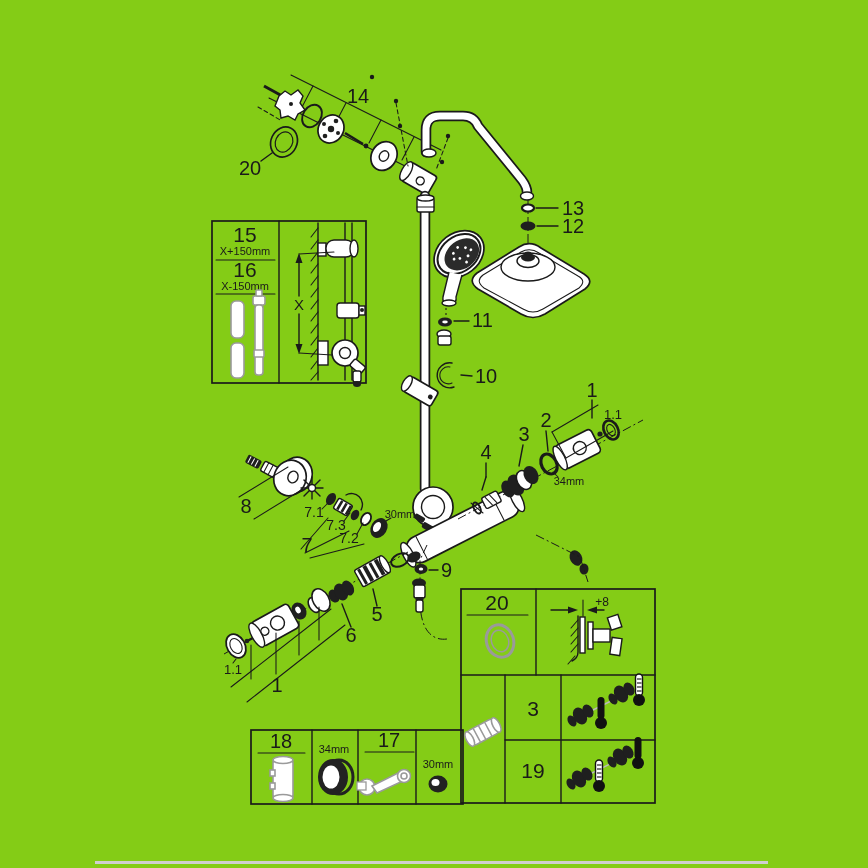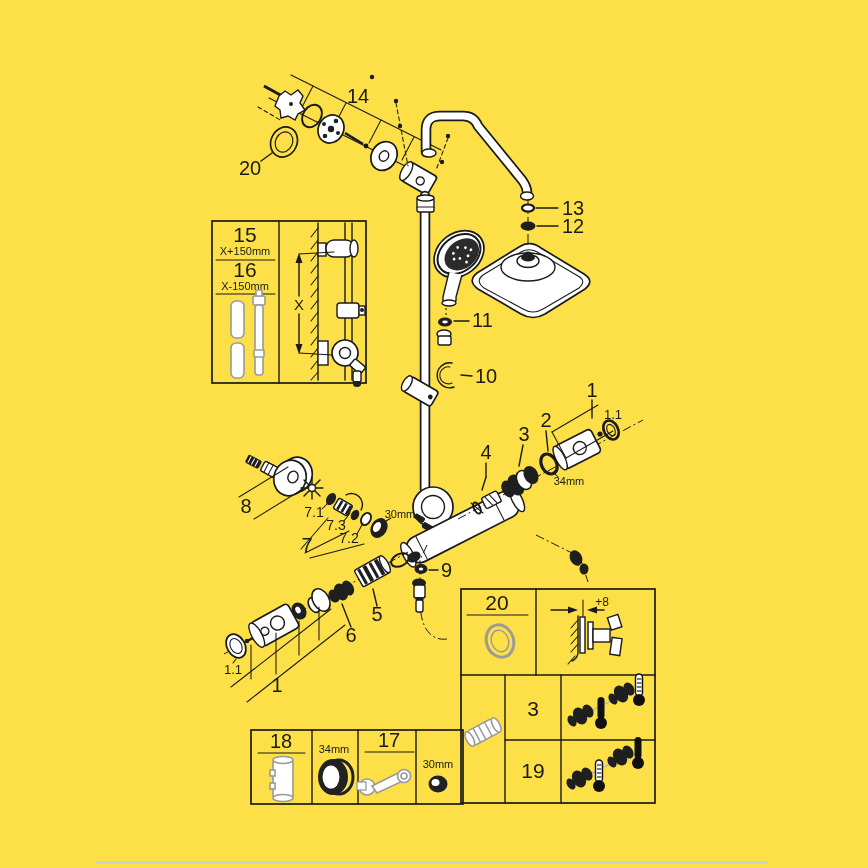--- a/index.html
+++ b/index.html
@@ -1,16 +1,16 @@
 <!DOCTYPE html>
 <html><head>
 <meta charset="utf-8">
 <style>
   html,body{margin:0;padding:0;background:#ffffff;}
-  .stage{position:relative;width:868px;height:868px;background:#fde047;overflow:hidden;
+  .stage{position:relative;width:868px;height:868px;background:#84cc16;overflow:hidden;
          font-family:"Liberation Sans", sans-serif;text-align:right;}
   svg{display:block;}
   svg text{font-family:"Liberation Sans", sans-serif;fill:#1a1a1a;}
   .t20{font-size:20px;} .t21{font-size:21px;} .t14{font-size:14px;}
   .t13{font-size:13px;} .t12{font-size:12px;} .t11{font-size:11px;} .t15{font-size:15px;}
   .mid{text-anchor:middle;}
   .ol{fill:#ffffff;stroke:#1a1a1a;stroke-width:1.7;}
   .ol2{fill:#ffffff;stroke:#1a1a1a;stroke-width:1.4;}
   .ln{stroke:#1a1a1a;fill:none;stroke-width:1.4;stroke-linecap:round;}
   .thin{stroke:#1a1a1a;fill:none;stroke-width:1.05;stroke-linecap:round;}

